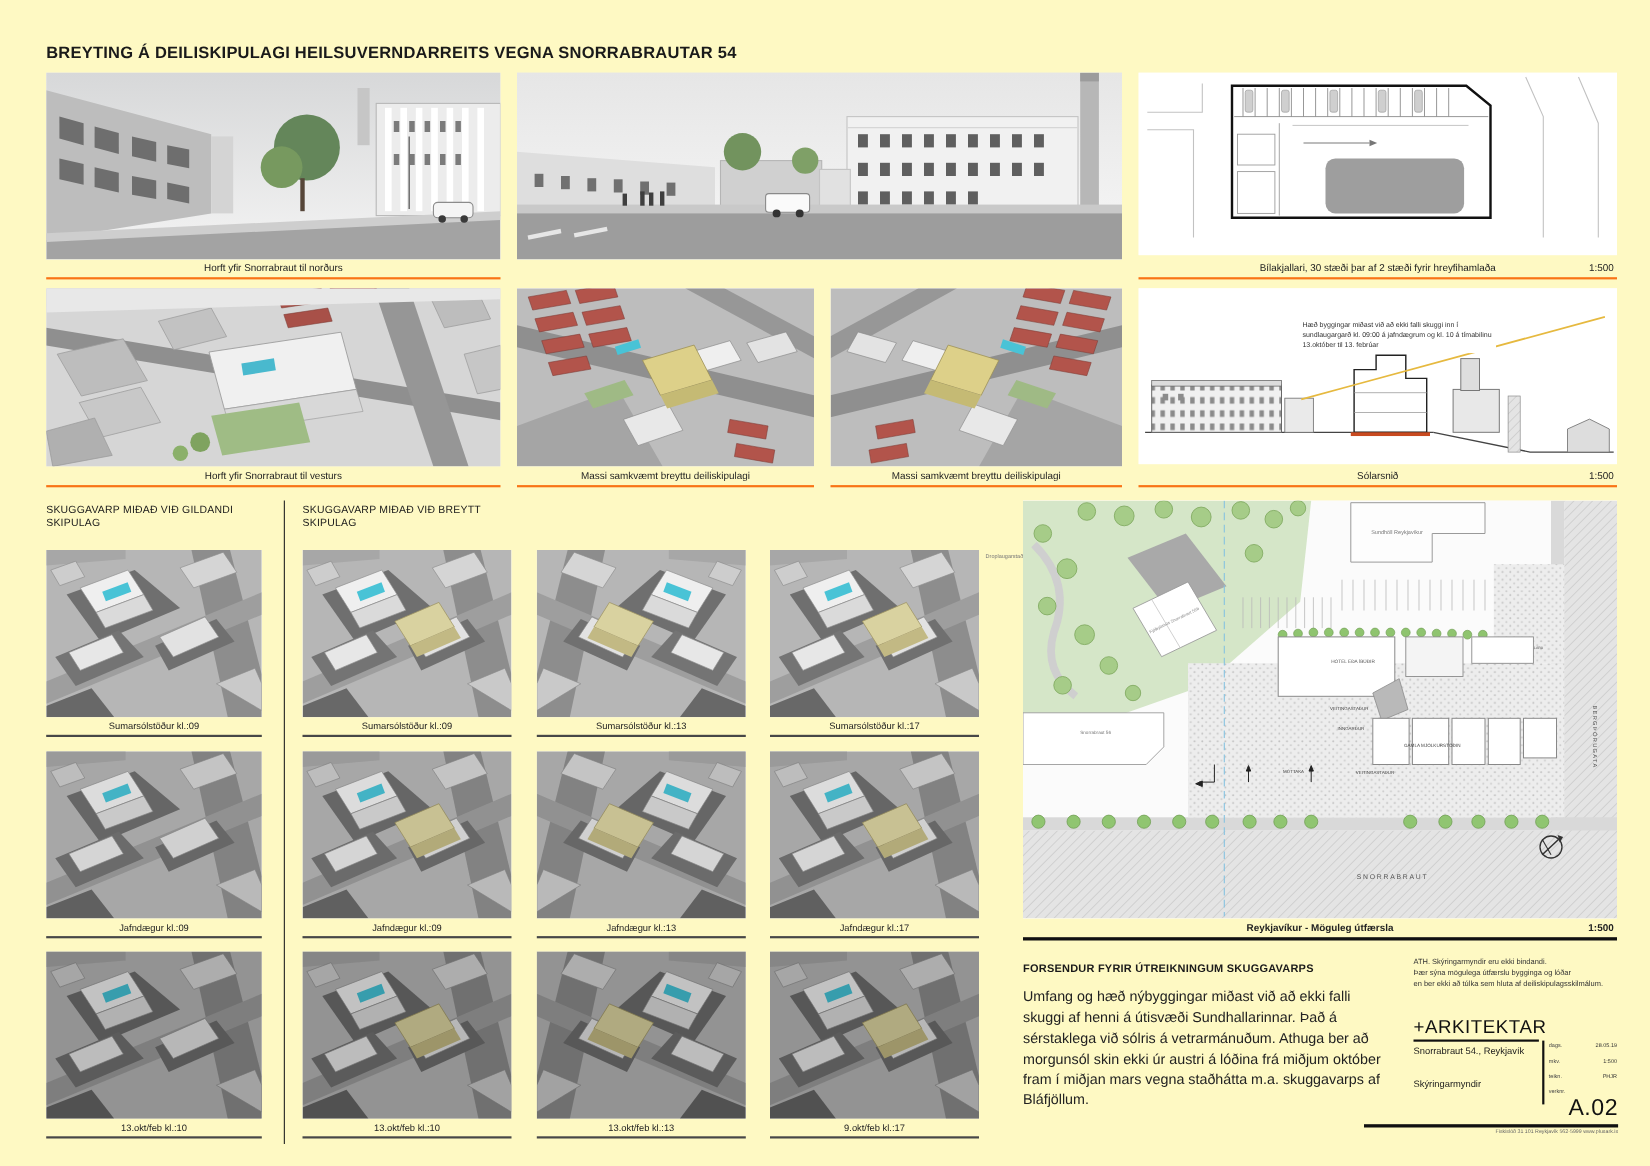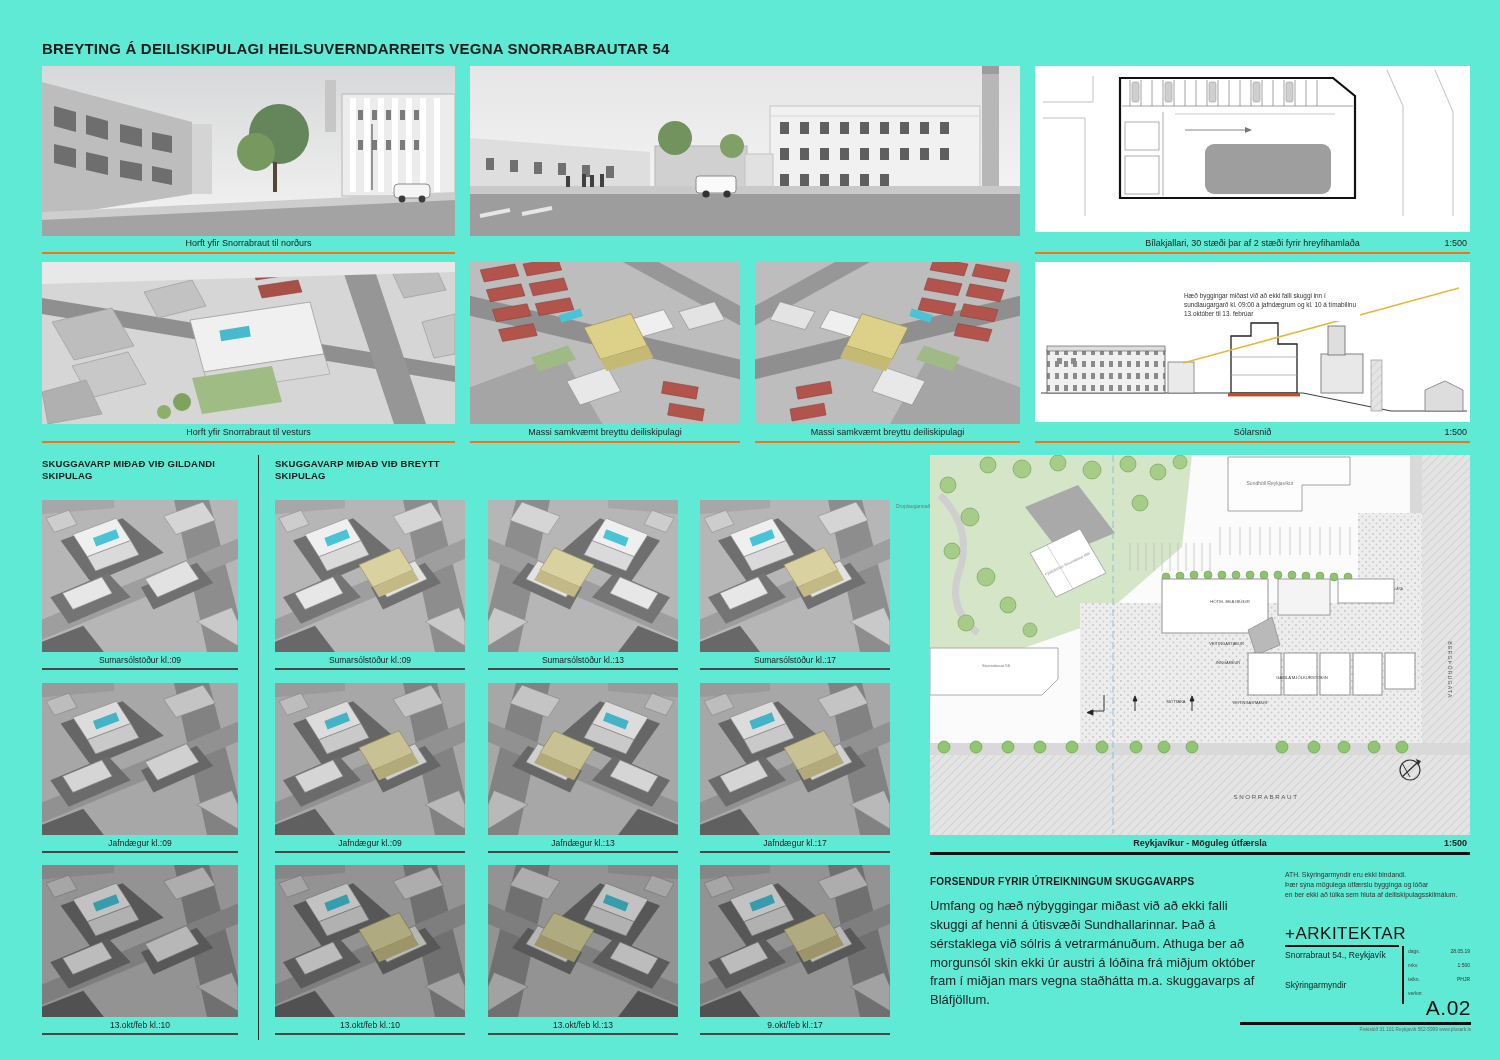--- a/index.html
+++ b/index.html
@@ -1,26 +1,26 @@
 <!DOCTYPE html>
 <html><head>
 <meta charset="utf-8">
 <style>
   html,body{margin:0;padding:0;background:#9a9a9a;}
-  .sheet{position:relative;width:1500px;height:1060px;background:#5eead4;
+  .sheet{position:relative;width:1500px;height:1060px;background:#fef9c3;
          font-family:"Liberation Sans",sans-serif;color:#1a1a1a;overflow:hidden;}
   .page-title{position:absolute;left:42px;top:40px;font-size:15px;font-weight:bold;letter-spacing:.2px;}
   .img-frame{position:absolute;overflow:hidden;background:#e9e9e9;}
   .img-frame svg{display:block;width:100%;height:100%;}
   .plain-frame{background:#ffffff;}
   .caption{position:absolute;font-size:9px;text-align:center;color:#222;
            border-bottom:2px solid #f97316;padding-bottom:3px;height:11px;}
   .caption .scale{position:absolute;right:3px;top:0;}
   .cap-bold{font-weight:bold;border-bottom:3px solid #111;}
-  .sec-head{position:absolute;font-weight:bold;font-size:9.5px;line-height:1.3;letter-spacing:.2px;}
+  .sec-head{position:absolute;font-weight:normal;font-size:9.5px;line-height:1.3;letter-spacing:.2px;}
   .cell-cap{position:absolute;font-size:8.5px;text-align:center;color:#222;
             border-bottom:2px solid #474747;padding-bottom:2px;height:11px;}
   .vdivider{position:absolute;width:1px;background:#222;}
   .annot{position:absolute;background:#ffffff;font-size:6.4px;line-height:1.4;color:#333;
          padding:2px 4px;width:172px;}
   .forsendur-h{position:absolute;font-size:10px;font-weight:bold;letter-spacing:.2px;}
   .forsendur-b{position:absolute;font-size:13px;line-height:1.45;color:#222;}
   .note{position:absolute;font-size:6.8px;line-height:1.5;color:#333;}
   .tblock{position:absolute;left:1285px;top:924px;width:186px;height:122px;}
   .tb-firm{position:absolute;left:0;top:0;font-size:17px;letter-spacing:.5px;color:#111;

